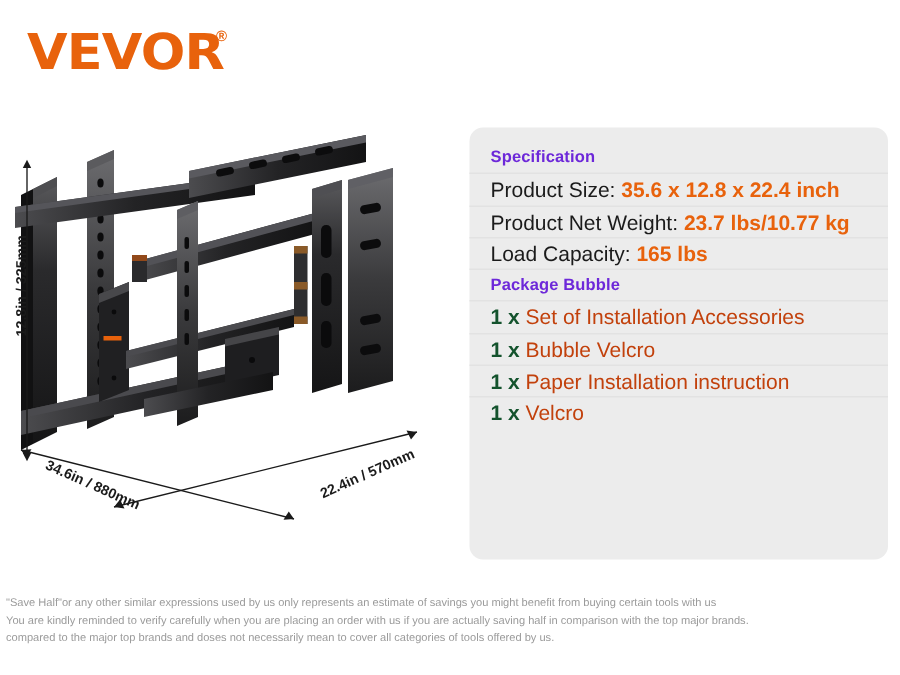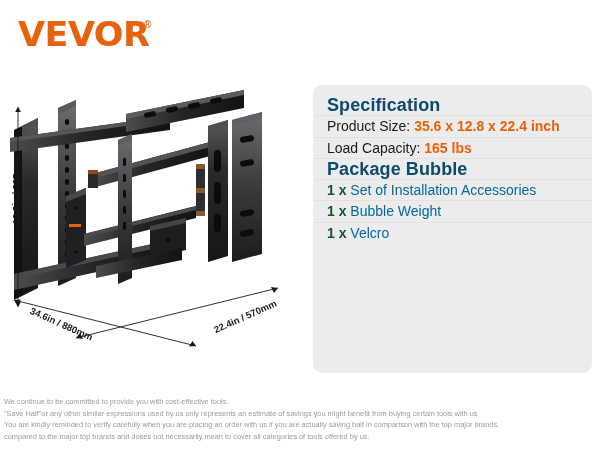--- a/index.html
+++ b/index.html
@@ -48,27 +48,27 @@
   }
   .spec-row{
     padding:0 0 0 14px;
     font-size:14px;line-height:20.3px;color:#1b1b1b;
     border-bottom:1px solid #e2e2e2;
     white-space:nowrap;
     font-family:"Liberation Sans","DejaVu Sans",sans-serif;
   }
   .spec-row:last-child{border-bottom:none;}
   .spec-row.heading{
-    font-weight:bold;font-size:18px;letter-spacing:0.1px;color:#0c4a6e;
+    font-weight:bold;font-size:11px;letter-spacing:0.1px;color:#6d28d9;
   }
   .spec-row.kv .k{color:#1b1b1b;}
   .spec-row.kv .v{color:#E8620C;font-weight:bold;}
   .spec-row.model{font-weight:bold;font-size:13.6px;color:#000;}
   .spec-row.pkg .qty{color:#14532d;font-weight:bold;}
-  .spec-row.pkg .item{color:#0369a1;}
+  .spec-row.pkg .item{color:#c2410c;}
 
   
   #disclaimer{
     position:absolute;left:4px;top:396px;width:592px;
     font-size:7.4px;line-height:11.6px;color:#9a9a9a;
     font-family:"Liberation Sans","DejaVu Sans",sans-serif;
   }
   #disclaimer div{white-space:nowrap;}
 </style>
 </head>
@@ -240,47 +240,53 @@
 
   <div id="spec-panel">
 
     <div class="spec-row heading">Specification</div>
 
 
     <div class="spec-row kv">
       <span class="k">Product Size: </span><span class="v">35.6 x 12.8 x 22.4 inch</span>
     </div>
 
+    <div class="spec-row kv">
+      <span class="k">Product Net Weight: </span><span class="v">23.7 lbs/10.77 kg</span>
+    </div>
 
     <div class="spec-row kv">
       <span class="k">Load Capacity: </span><span class="v">165 lbs</span>
     </div>
 
 
 
     <div class="spec-row heading">Package Bubble</div>
 
     <div class="spec-row pkg">
       <span class="qty">1 x</span>
       <span class="item">Set of Installation Accessories</span>
     </div>
 
 
     <div class="spec-row pkg">
       <span class="qty">1 x</span>
-      <span class="item">Bubble Weight</span>
-    </div>
-
+      <span class="item">Bubble Velcro</span>
+    </div>
+
+    <div class="spec-row pkg">
+      <span class="qty">1 x</span>
+      <span class="item">Paper Installation instruction</span>
+    </div>
 
     <div class="spec-row pkg">
       <span class="qty">1 x</span>
       <span class="item">Velcro</span>
     </div>
   </div>
 
   <div id="disclaimer">
-    <div>We continue to be committed to provide you with cost-effective tools.</div>
     <div>"Save Half"or any other similar expressions used by us only represents an estimate of savings you might benefit from buying certain tools with us</div>
     <div>You are kindly reminded to verify carefully when you are placing an order with us if you are actually saving half in comparison with the top major brands.</div>
     <div>compared to the major top brands and doses not necessarily mean to cover all categories of tools offered by us.</div>
   </div>
 
 </div>
 
 </body></html>

